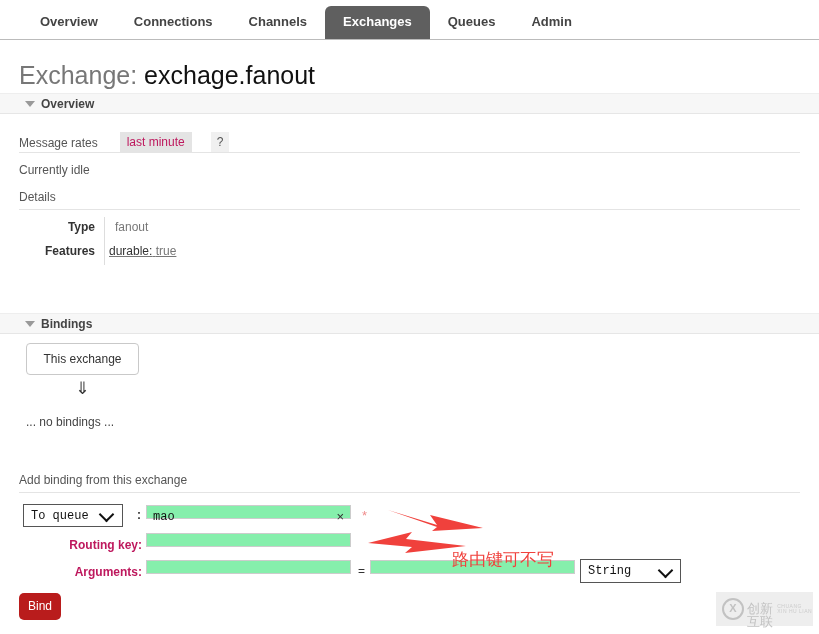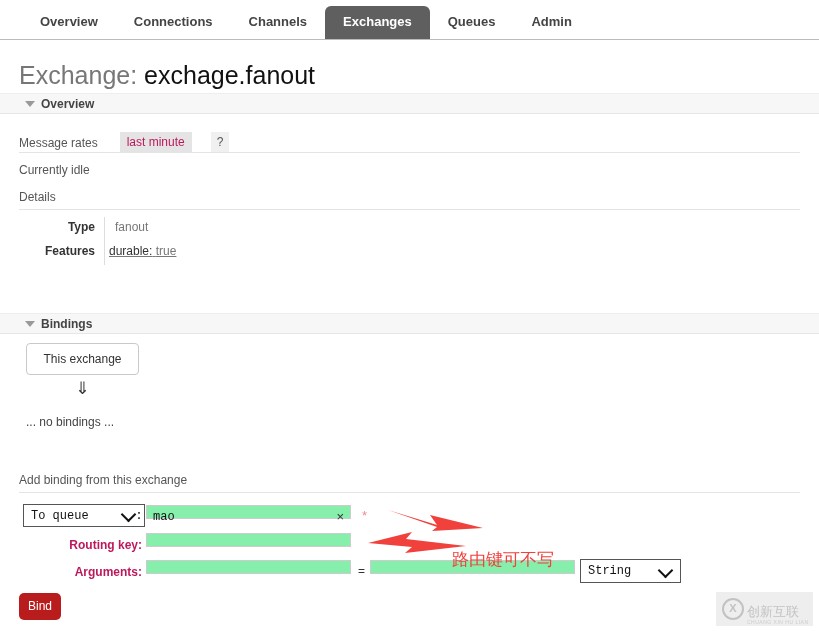--- a/index.html
+++ b/index.html
@@ -217,21 +217,21 @@
     left: 19px; top: 492px;
     width: 781px;
     height: 1px;
     background: #e4e4e4;
   }
 
   
   #dest-select {
     position: absolute;
     left: 23px; top: 504px;
-    width: 122px;
+    width: 100px;
     height: 23px;
     border: 1px solid #555555;
     background: #ffffff;
     box-sizing: border-box;
     font-family: "Liberation Mono", monospace;
     font-size: 12px;
     color: #111111;
   }
   #dest-select .sel-text {
     position: absolute;
@@ -365,21 +365,21 @@
     width: 18px; height: 18px;
     border: 2px solid #c2c2c2;
     border-radius: 50%;
     color: #c2c2c2;
     font-size: 11px;
     font-weight: bold;
     text-align: center;
     line-height: 17px;
     flex: none;
   }
-  #wm-texts { display: flex; flex-direction: column; line-height: 1; margin-top: 12px; }
+  #wm-texts { display: flex; flex-direction: row; line-height: 1; margin-top: 12px; }
   #wm-cn {
     font-size: 13px;
     color: #c2c2c2;
     font-family: "DejaVu Sans", sans-serif;
     letter-spacing: 0px;
   }
   #wm-en {
     font-size: 5px;
     color: #cccccc;
     letter-spacing: 0.5px;

